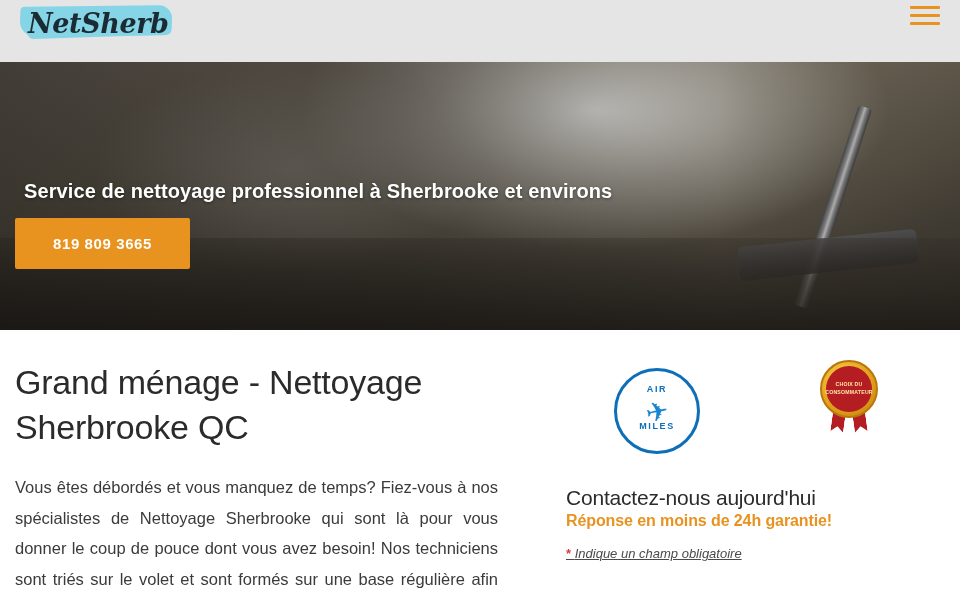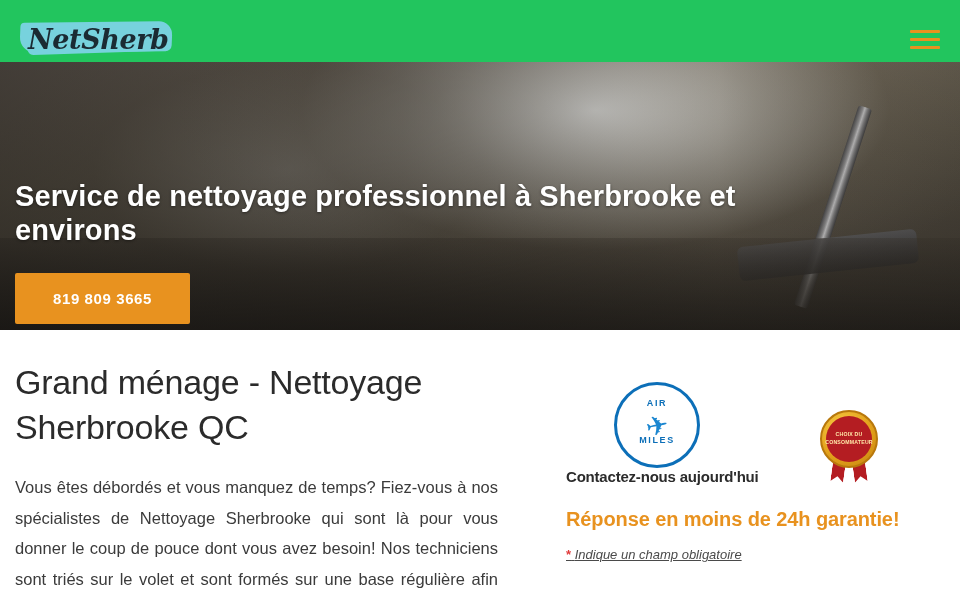--- a/index.html
+++ b/index.html
@@ -7,25 +7,24 @@
     width: 960px; height: 600px;
     font-family: "Liberation Sans", sans-serif;
     background: #ffffff;
     overflow: hidden;
   }
 
   
   .header {
     position: relative;
     height: 62px;
-    background: #22c55e;
-    display: flex;
-    align-items: center;
+    background: #e5e5e5;
+    display: flex;
     justify-content: space-between;
-    padding: 16px 20px 0 24px;
+    padding: 0 20px 0 24px;
     z-index: 10;
   }
   .logo-wrap {
     position: relative;
     display: flex;
     align-items: center;
     height: 46px;
   }
   .logo-brush {
     position: absolute;
@@ -116,29 +115,30 @@
     inset: 0;
     background: linear-gradient(90deg, rgba(20,18,16,0.62) 0%, rgba(20,18,16,0.42) 42%, rgba(20,18,16,0.12) 75%, rgba(20,18,16,0.2) 100%);
   }
   .hero-content {
     position: absolute;
     left: 15px; top: 118px;
     right: 120px;
   }
   .hero-title {
     color: #ffffff;
-    font-size: 29px;
+    font-size: 20px;
     font-weight: 700;
     line-height: 1.17;
     letter-spacing: 0.1px;
     text-shadow: 0 1px 3px rgba(0,0,0,0.45);
+    margin-left: 9px;
   }
   .hero-btn {
     display: inline-block;
-    margin-top: 25px;
+    margin-top: 15px;
     background: #e8921f;
     color: #ffffff;
     font-size: 15px;
     font-weight: 700;
     letter-spacing: 0.6px;
     padding: 17px 38px;
     border: none;
     border-radius: 2px;
     cursor: pointer;
   }
@@ -168,21 +168,21 @@
     margin-top: 22px;
     font-size: 16.5px;
     line-height: 1.85;
     color: #3b3b3b;
     text-align: justify;
   }
 
   
   .badges {
     display: flex;
-    align-items: flex-end;
+    align-items: flex-start;
     gap: 120px;
     padding-left: 48px;
     height: 108px;
   }
   .airmiles {
     width: 86px; height: 86px;
     border-radius: 50%;
     background: #ffffff;
     border: 3px solid #0c6fb8;
     position: relative;
@@ -259,28 +259,29 @@
     content: "";
     position: absolute;
     top: 0;
     width: 13px; height: 26px;
     background: #b41d22;
   }
   .choix-ribbons:before { left: 2px; transform: rotate(8deg); clip-path: polygon(0 0,100% 0,100% 100%,50% 78%,0 100%); }
   .choix-ribbons:after { right: 2px; transform: rotate(-8deg); clip-path: polygon(0 0,100% 0,100% 100%,50% 78%,0 100%); }
 
   .contact-head {
-    font-size: 15px;
-    font-weight: 700;
+    margin-top: 18px;
+    font-size: 21px;
+    font-weight: 400;
     color: #2b2b2b;
     letter-spacing: -0.2px;
   }
   .contact-sub {
-    margin-top: 23px;
-    font-size: 20px;
+    margin-top: 2px;
+    font-size: 16px;
     font-weight: 700;
     color: #e8921f;
     letter-spacing: -0.1px;
   }
   .required-note {
     margin-top: 16px;
     font-size: 13px;
     font-style: italic;
     color: #4a4a4a;
     text-decoration: underline;

